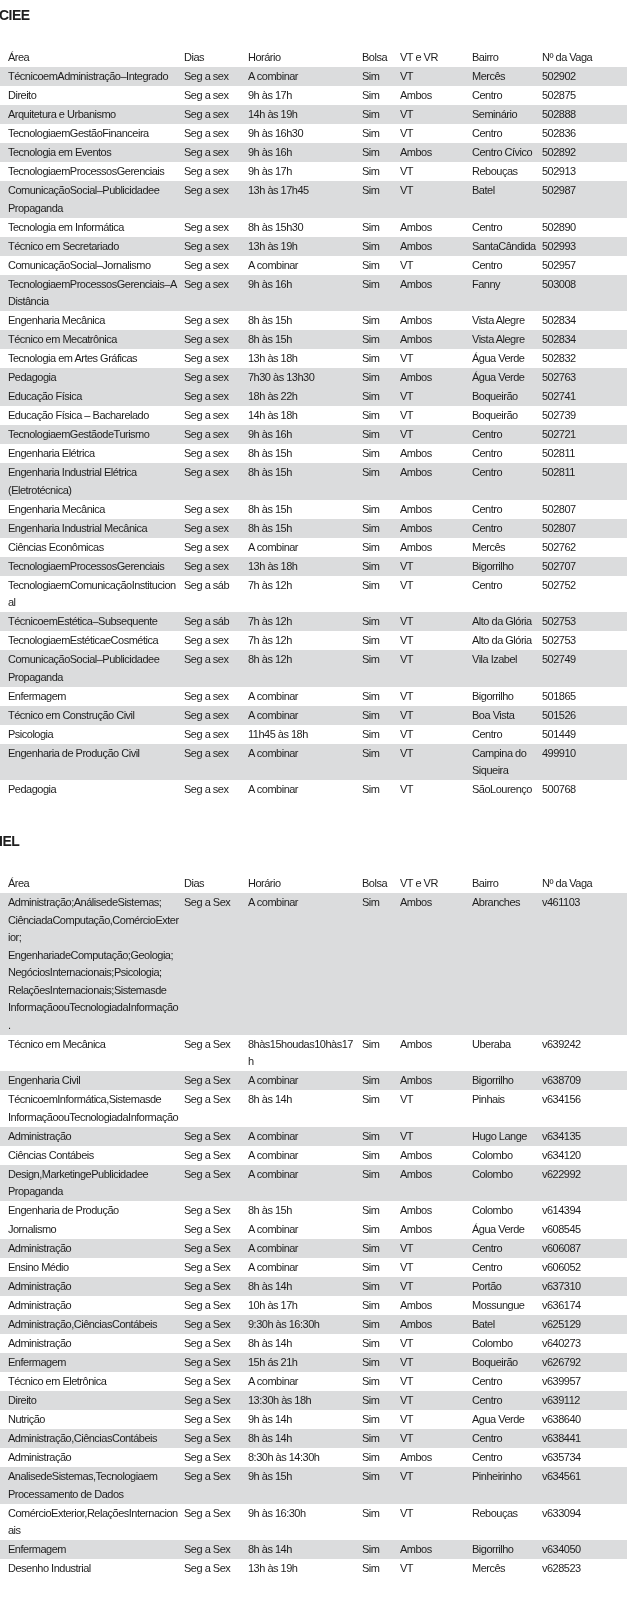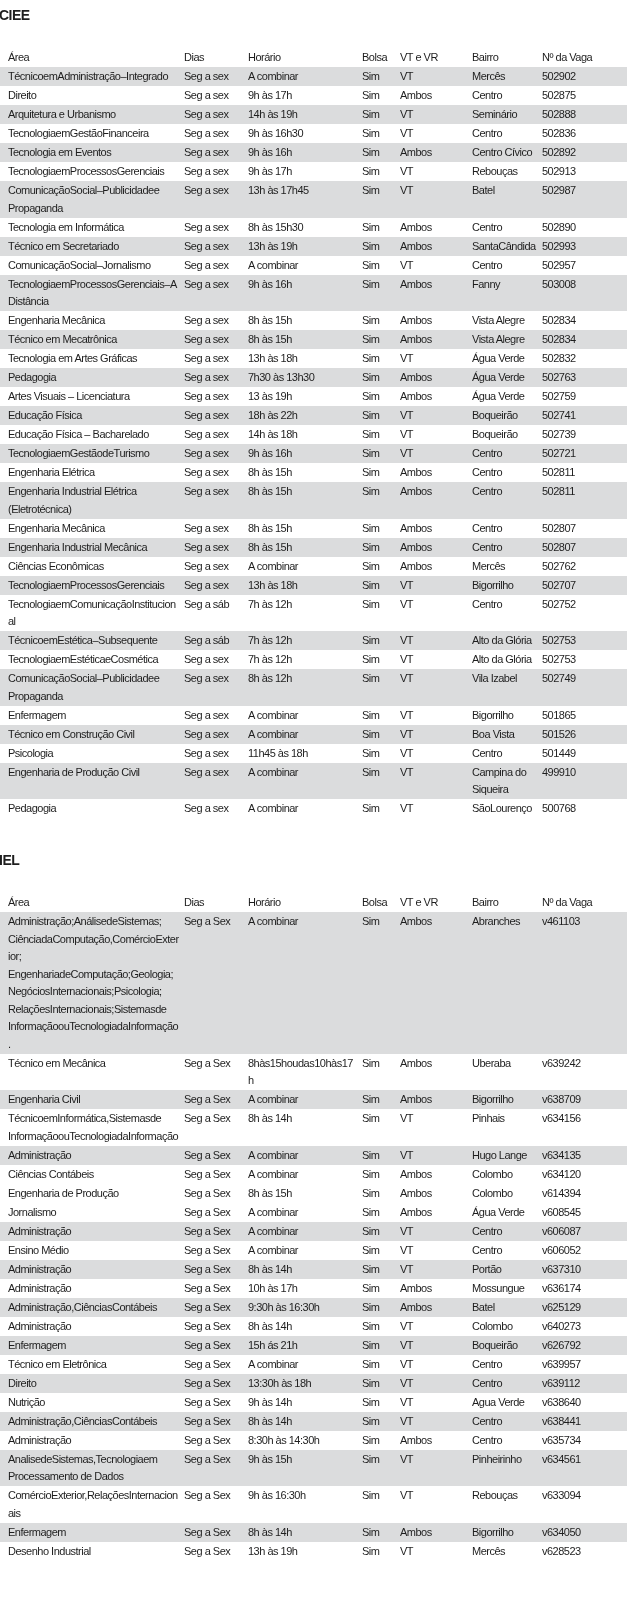--- a/index.html
+++ b/index.html
@@ -194,29 +194,20 @@
           </tr>
           <tr class="stripe">
             <td class="c-area">Pedagogia</td>
             <td class="c-dias">Seg a sex</td>
             <td class="c-horario">7h30 às 13h30</td>
             <td class="c-bolsa">Sim</td>
             <td class="c-vtvr">Ambos</td>
             <td class="c-bairro">Água Verde</td>
             <td class="c-vaga">502763</td>
           </tr>
-          <tr class="">
-            <td class="c-area">Artes Visuais – Licenciatura</td>
-            <td class="c-dias">Seg a sex</td>
-            <td class="c-horario">13 às 19h</td>
-            <td class="c-bolsa">Sim</td>
-            <td class="c-vtvr">Ambos</td>
-            <td class="c-bairro">Água Verde</td>
-            <td class="c-vaga">502759</td>
-          </tr>
           <tr class="stripe">
             <td class="c-area">Educação Física</td>
             <td class="c-dias">Seg a sex</td>
             <td class="c-horario">18h às 22h</td>
             <td class="c-bolsa">Sim</td>
             <td class="c-vtvr">VT</td>
             <td class="c-bairro">Boqueirão</td>
             <td class="c-vaga">502741</td>
           </tr>
           <tr class="">
@@ -438,20 +429,29 @@
           </tr>
           <tr class="">
             <td class="c-area">Ciências Contábeis</td>
             <td class="c-dias">Seg a Sex</td>
             <td class="c-horario">A combinar</td>
             <td class="c-bolsa">Sim</td>
             <td class="c-vtvr">Ambos</td>
             <td class="c-bairro">Colombo</td>
             <td class="c-vaga">v634120</td>
           </tr>
+          <tr class="stripe">
+            <td class="c-area">Design,MarketingePublicidadee Propaganda</td>
+            <td class="c-dias">Seg a Sex</td>
+            <td class="c-horario">A combinar</td>
+            <td class="c-bolsa">Sim</td>
+            <td class="c-vtvr">Ambos</td>
+            <td class="c-bairro">Colombo</td>
+            <td class="c-vaga">v622992</td>
+          </tr>
           <tr class="">
             <td class="c-area">Engenharia de Produção</td>
             <td class="c-dias">Seg a Sex</td>
             <td class="c-horario">8h às 15h</td>
             <td class="c-bolsa">Sim</td>
             <td class="c-vtvr">Ambos</td>
             <td class="c-bairro">Colombo</td>
             <td class="c-vaga">v614394</td>
           </tr>
           <tr class="">

